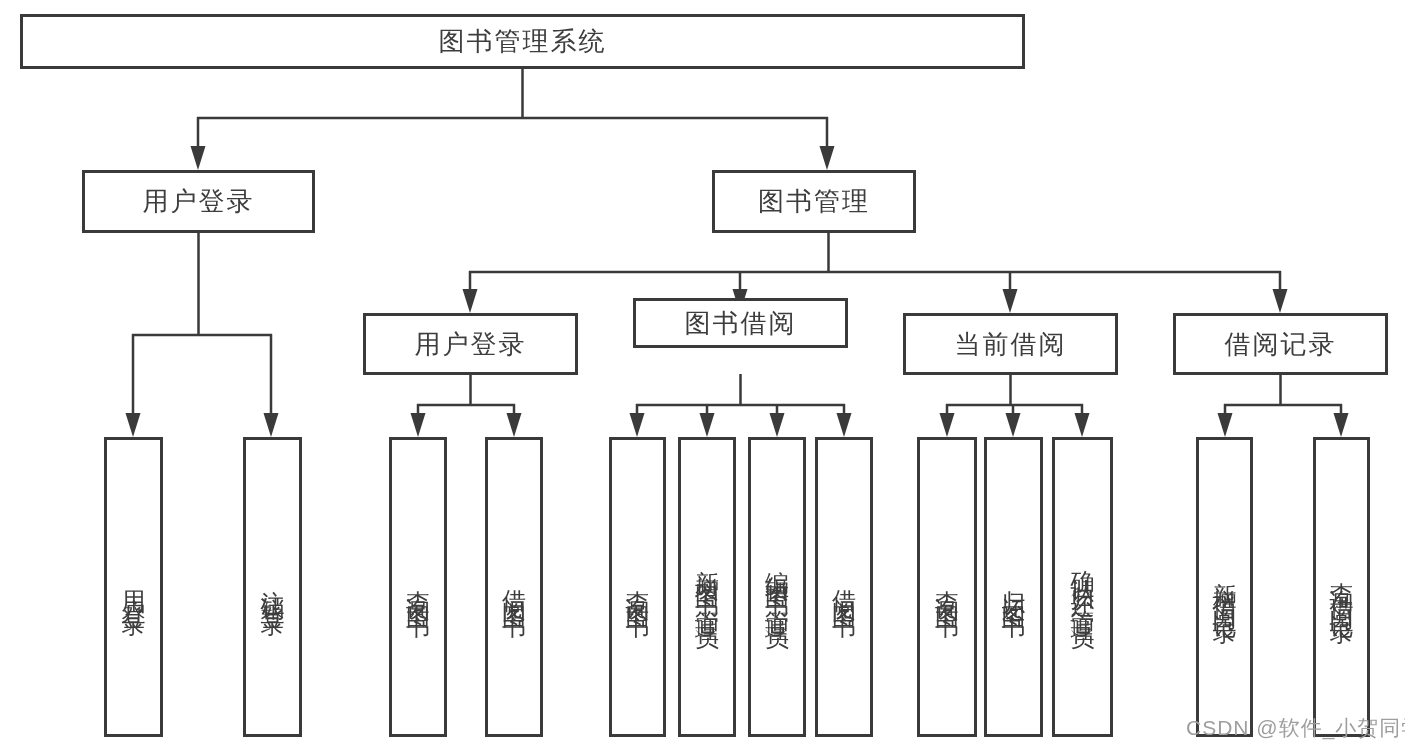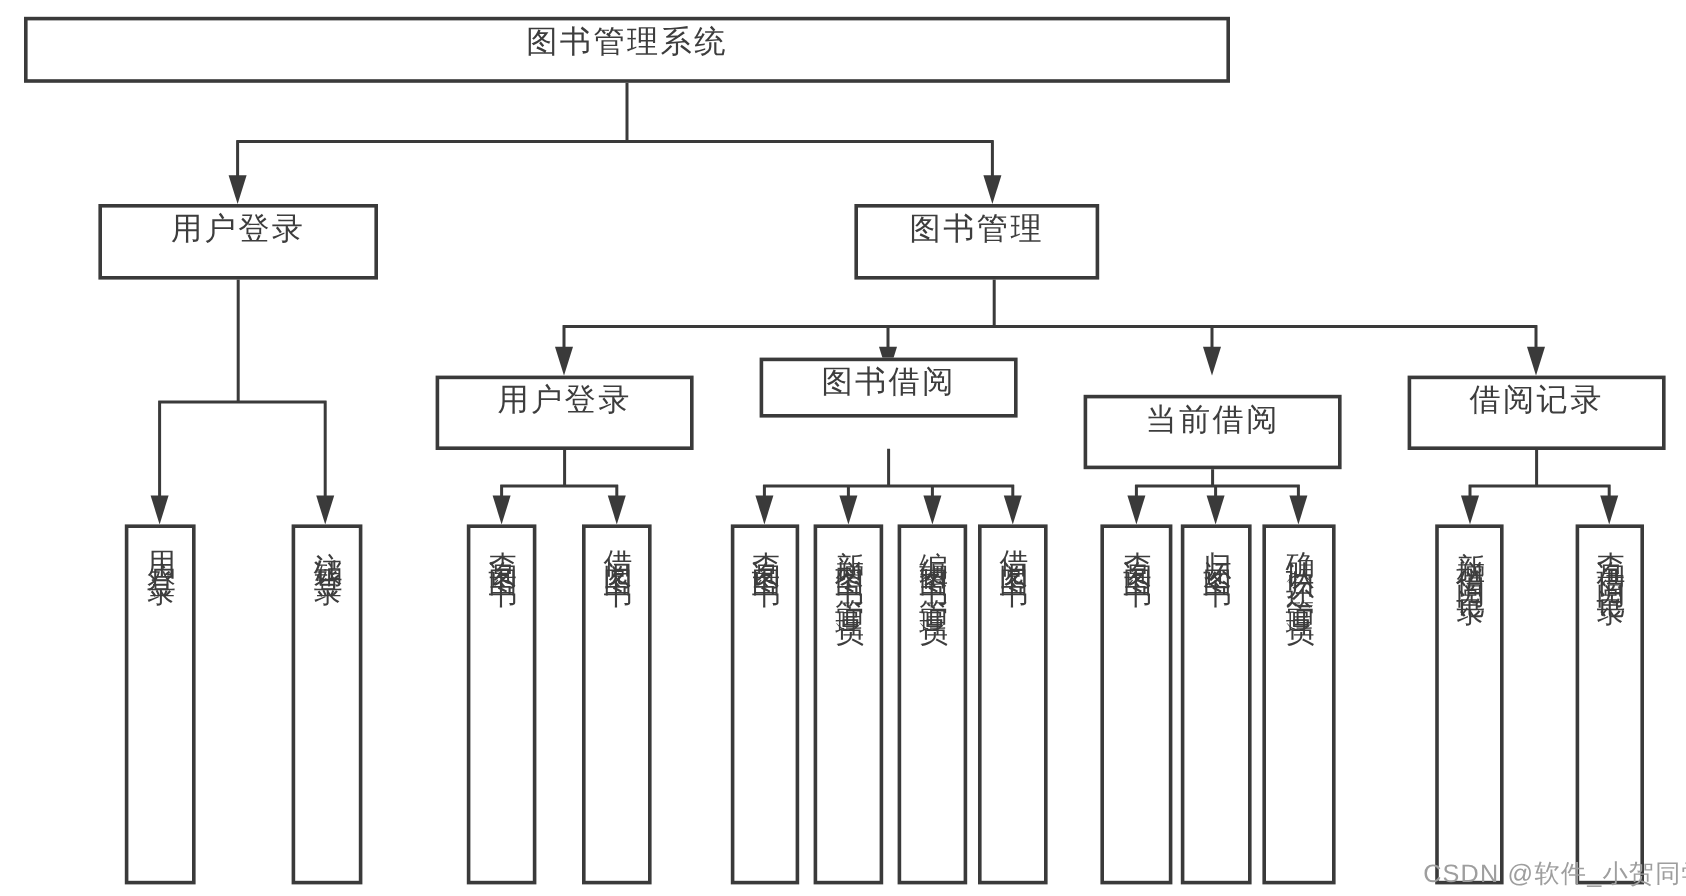--- a/index.html
+++ b/index.html
@@ -23,21 +23,21 @@
     left: 0; top: 0;
     width: 1405px; height: 747px;
     z-index: 1;
   }
   .box {
     position: absolute;
     box-sizing: border-box;
     border: 3px solid var(--line);
     background: #fff;
     display: flex;
-    align-items: flex-start;
+    align-items: center;
     justify-content: center;
     z-index: 2;
   }
   .hlabel {
     font-size: 26px;
     letter-spacing: 2px;
     white-space: nowrap;
     color: var(--text);
   }
   .leaf .vlabel {
@@ -48,21 +48,21 @@
     line-height: 1;
     color: var(--text);
     white-space: nowrap;
   }
   
   .n-root   { left: 20px;   top: 14px;  width: 1005px; height: 55px; }
   .n-l2-0   { left: 82px;   top: 170px; width: 233px;  height: 63px; }
   .n-l2-1   { left: 712px;  top: 170px; width: 204px;  height: 63px; }
   .n-l3-0   { left: 363px;  top: 313px; width: 215px;  height: 62px; }
   .n-l3-1   { left: 633px;  top: 298px; width: 215px;  height: 50px; }
-  .n-l3-2   { left: 903px;  top: 313px; width: 215px;  height: 62px; margin-top: 16px; }
+  .n-l3-2   { left: 903px;  top: 313px; width: 215px;  height: 62px; }
   .n-l3-3   { left: 1173px; top: 313px; width: 215px;  height: 62px; }
   .leaf     { top: 437px; height: 300px; }
   .n-lf-a0  { left: 104px;  width: 59px; }
   .n-lf-a1  { left: 243px;  width: 59px; }
   .n-lf-b0  { left: 389px;  width: 58px; }
   .n-lf-b1  { left: 485px;  width: 58px; }
   .n-lf-c0  { left: 609px;  width: 57px; }
   .n-lf-c1  { left: 678px;  width: 58px; }
   .n-lf-c2  { left: 748px;  width: 58px; }
   .n-lf-c3  { left: 815px;  width: 58px; }

